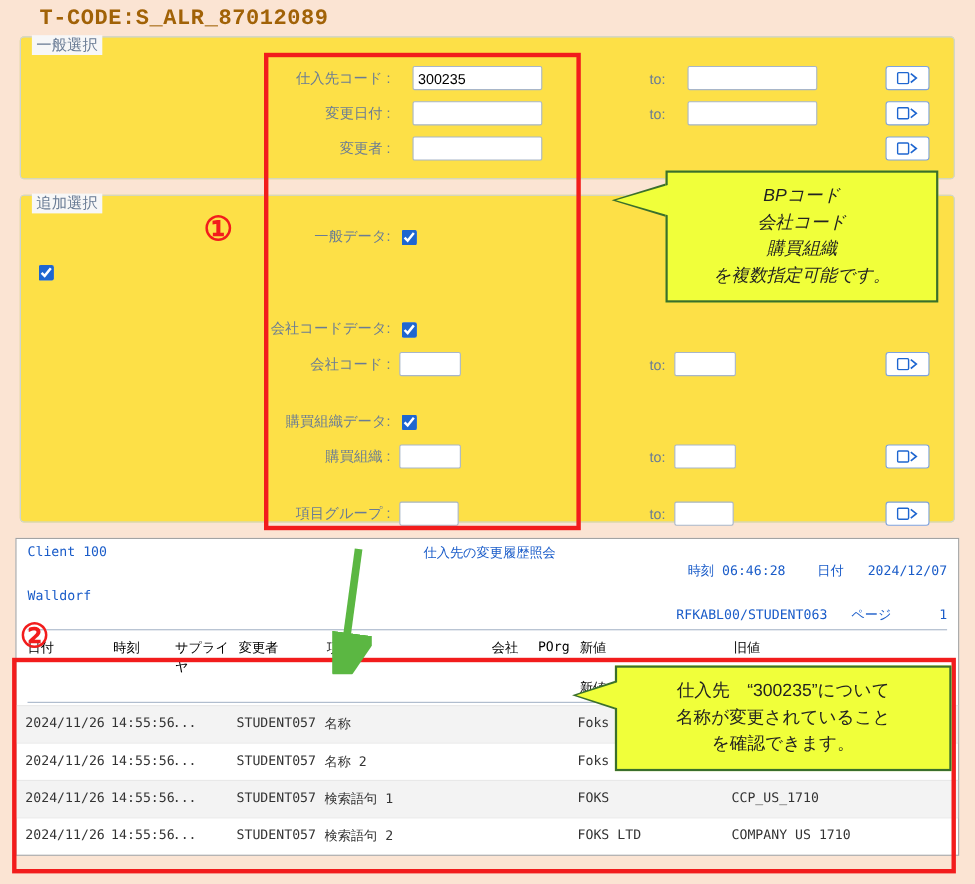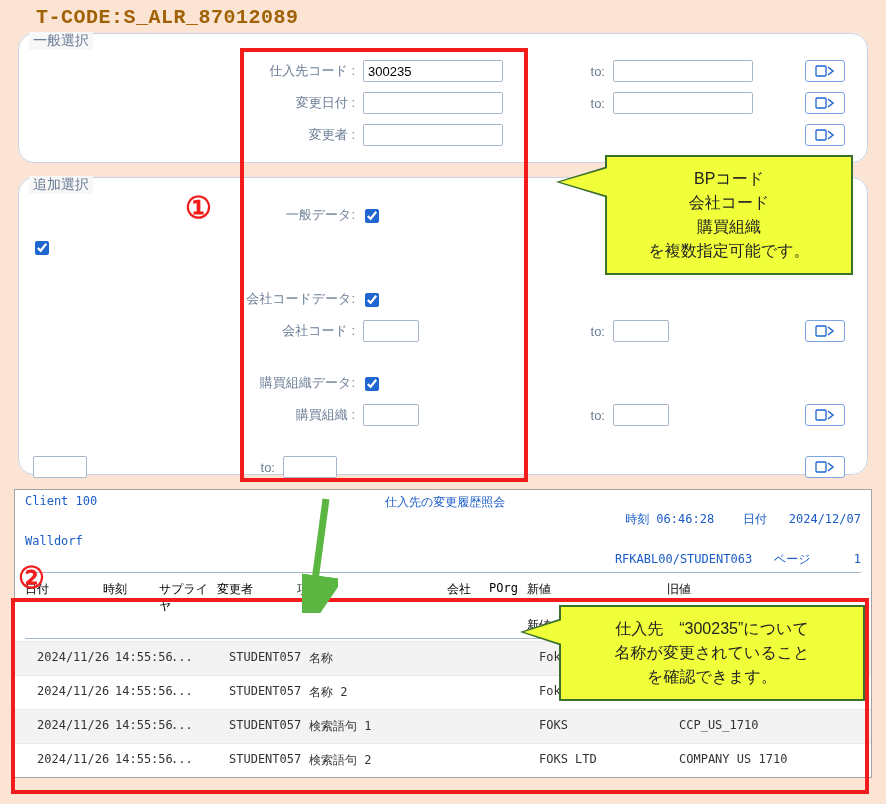--- a/index.html
+++ b/index.html
@@ -17,23 +17,23 @@
   .tcode {
     font-family: "Consolas", "Courier New", monospace;
     font-size: 20px;
     font-weight: bold;
     color: #a16207;
     padding: 6px 0 4px 36px;
     letter-spacing: 0.5px;
   }
 
   .panel {
-    background: #ffffff;
+    background: #fde047;
     border: 1px solid #c8d4e2;
-    border-radius: 16px;
+    border-radius: 4px;
     margin: 0 18px 14px 18px;
     position: relative;
   }
   .panel-legend {
     position: absolute;
     top: -2px;
     left: 10px;
     font-size: 14px;
     color: #6a7c95;
     background: #f7f7f7;
@@ -69,21 +69,21 @@
   .btn-col { width: 48px; }
 
   input[type="text"].fld {
     border: 1px solid #a8b6c9;
     border-radius: 2px;
     height: 22px;
     padding: 0 4px;
     font-size: 13px;
     background: #fff;
   }
-  .fld-120 { width: 140px; }
+  .fld-120 { width: 118px; margin-left: 12px; }
   .fld-70  { width: 56px; }
   .fld-60  { width: 54px; }
 
   input[type="checkbox"].cb {
     width: 14px; height: 14px;
     accent-color: #1e66d0;
     margin-left: 2px;
     vertical-align: middle;
   }
 
@@ -123,21 +123,21 @@
     position: absolute;
     background: #f0ff3a;
     border: 2px solid #3a6f2c;
     padding: 10px 14px;
     text-align: center;
     font-size: 16px;
     color: #222;
     line-height: 1.5;
     z-index: 20;
   }
-  .callout1 { left: 605px; top: 155px; width: 248px; }
+  .callout1 { left: 605px; top: 155px; width: 248px; font-style: italic; }
   .callout2 { left: 559px; top: 605px; width: 306px; }
   .callout1-tail {
     position: absolute;
     left: 560px; top: 168px;
     width: 0; height: 0;
     border-top: 14px solid transparent;
     border-bottom: 14px solid transparent;
     border-right: 48px solid #f0ff3a;
     z-index: 21;
   }
@@ -198,21 +198,21 @@
   .c-supp  { width: 58px; }
   .c-user  { width: 80px; }
   .c-item  { width: 150px; }
   .c-comp  { width: 42px; }
   .c-porg  { width: 38px; }
   .c-newv  { width: 140px; }
   .c-oldv  { flex: 1; }
 
   .rep-row {
     display: flex;
-    padding: 8px 22px;
+    padding: 8px 8px;
     border-top: 1px solid #e8e8e8;
   }
   .rep-row:nth-child(odd) { background: #f3f3f3; }
 
   .rep-row span { display: inline-block; }
 
   .marker2-box {
     position: absolute;
     left: 11px; top: 598px;
     width: 858px; height: 196px;
@@ -320,20 +320,21 @@
       <div class="spacer"></div>
       <div class="btn-col"><span class="multi-btn">
             <svg width="20" height="12" viewBox="0 0 20 12">
               <rect x="1" y="1" width="10" height="10" fill="none" stroke="#1e66d0" stroke-width="1.3" rx="1"></rect>
               <path d="M13 2 L18 6 L13 10" fill="none" stroke="#1e66d0" stroke-width="1.5"></path>
             </svg>
           </span></div>
     </div>
     <div class="gap-block"></div>
     <div class="row">
+      <div class="label">項目グループ :</div>
       <div class="val-col"><input type="text" class="fld fld-60" style=""></div>
       <div class="to-col">to:</div>
       <div class="val2-col"><input type="text" class="fld fld-60" style=""></div>
       <div class="spacer"></div>
       <div class="btn-col"><span class="multi-btn">
             <svg width="20" height="12" viewBox="0 0 20 12">
               <rect x="1" y="1" width="10" height="10" fill="none" stroke="#1e66d0" stroke-width="1.3" rx="1"></rect>
               <path d="M13 2 L18 6 L13 10" fill="none" stroke="#1e66d0" stroke-width="1.5"></path>
             </svg>
           </span></div>

